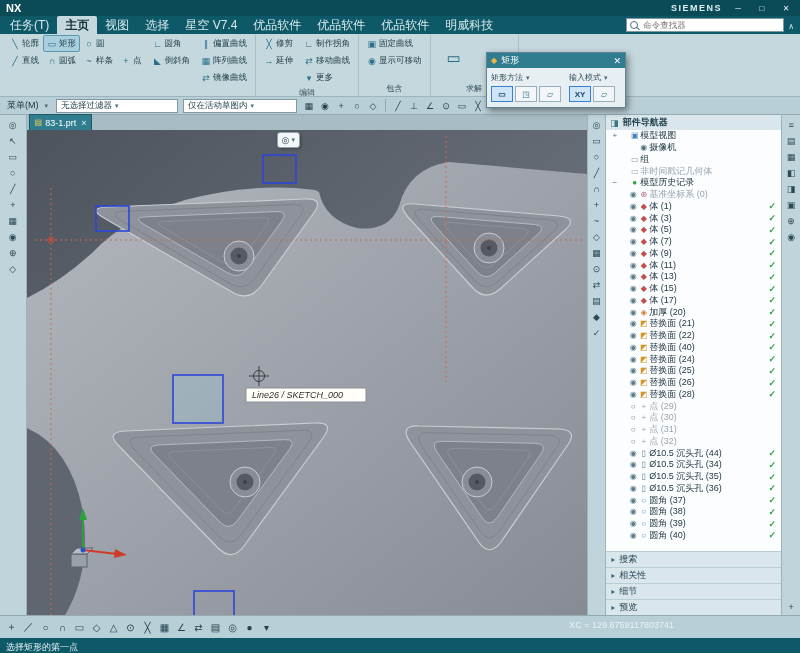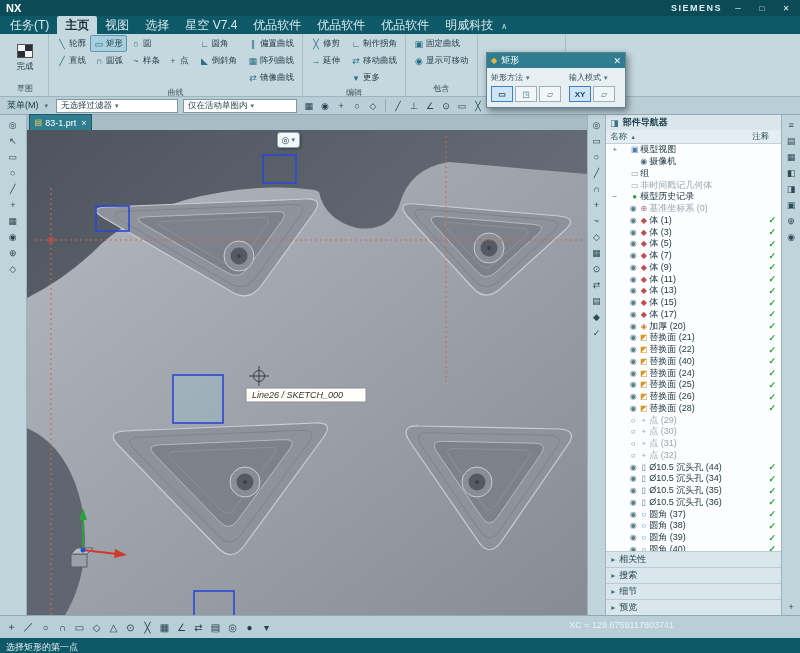--- a/index.html
+++ b/index.html
@@ -122,33 +122,28 @@
     <div class="mtab">任务(T)</div>
         <div class="mtab active">主页</div>
         <div class="mtab">视图</div>
         <div class="mtab">选择</div>
         <div class="mtab">星空 V7.4</div>
         <div class="mtab">优品软件</div>
         <div class="mtab">优品软件</div>
         <div class="mtab">优品软件</div>
         <div class="mtab">明威科技</div>
       </div>
+    <div class="searchbox">
+      <span class="mag"></span>
+      <input placeholder="命令查找器" style="">
+    </div>
     <span class="collapse">∧</span>
   </div>
 
   <div class="ribbon">
-    <div class="rgroup">
-      <div class="rbody">
-        <div class="rbtn-lg">
-          <span class="checker"></span>
-          <span>完成</span>
-        </div>
-      </div>
-      <div class="rcap">草图</div>
-    </div>
 
     <div class="rgroup">
       <div class="rbody">
         <div class="rcol">
           <div class="rrow">
 
           <div class="rbtn">
                 <span class="g">╲</span>
                 <span>轮廓</span>
               </div>
@@ -201,21 +196,20 @@
             <div class="rbtn">
               <span class="g">▦</span>
               <span>阵列曲线</span>
             </div>
             <div class="rbtn">
               <span class="g">⇄</span>
               <span>镜像曲线</span>
             </div>
           </div>
       </div>
-      <div class="rcap">曲线</div>
     </div>
 
     <div class="rgroup">
       <div class="rbody">
         <div class="rcol">
 
         <div class="rbtn">
               <span class="g">╳</span>
               <span>修剪</span>
             </div>
@@ -440,25 +434,20 @@
         <div class="sicon">▤</div>
         <div class="sicon">◆</div>
         <div class="sicon">✓</div>
       </div>
 
     <div class="panel">
       <div class="phead">
         <span class="phico">◨</span>
         <span>部件导航器</span>
       </div>
-      <div class="pcols">
-        <span>名称</span>
-        <span class="sort">▲</span>
-        <span class="ccomment">注释</span>
-      </div>
       <div class="tree">
 
       <div class="trow" style="padding-left: 4px;">
             <span class="texp">+</span>
             <span class="teye"></span>
             <span class="tico" style="color: rgb(74, 127, 181);">▣</span>
             <span class="tlab">模型视图</span>
             <span class="tchk"></span>
           </div>
           <div class="trow" style="padding-left: 13px;">
@@ -696,24 +685,24 @@
             <span class="texp"></span>
             <span class="teye">◉</span>
             <span class="tico" style="color: rgb(74, 127, 181);">○</span>
             <span class="tlab">圆角 (40)</span>
             <span class="tchk">✓</span>
           </div>
         </div>
       <div>
 
       <div class="psec">
+            <span>搜索</span>
+          </div>
+          <div class="psec">
             <span>相关性</span>
-          </div>
-          <div class="psec">
-            <span>搜索</span>
           </div>
           <div class="psec">
             <span>细节</span>
           </div>
           <div class="psec">
             <span>预览</span>
           </div>
         </div>
     </div>
 

